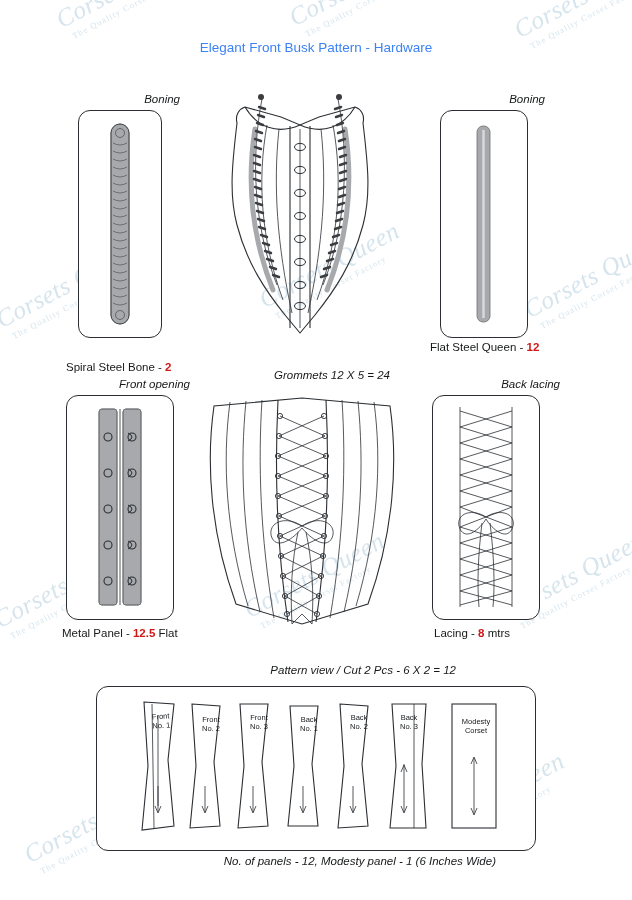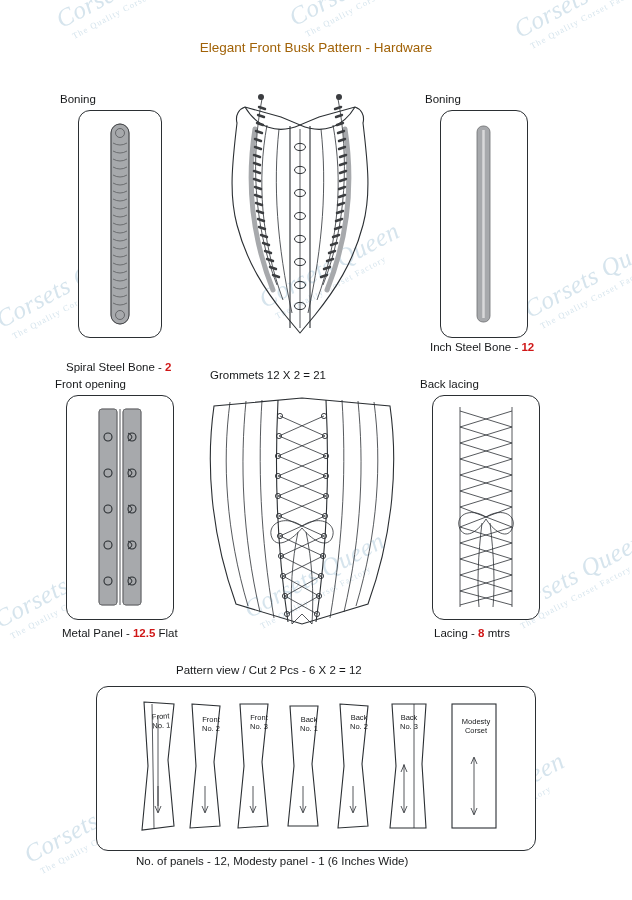--- a/index.html
+++ b/index.html
@@ -44,32 +44,32 @@
   }
 
   
   .page-title {
     position: absolute;
     top: 40px;
     left: 0;
     width: 632px;
     text-align: center;
     font-size: 13.5px;
-    color: #a16207;
+    color: #3b82f6;
   }
 
   
   .cap {
     position: absolute;
     font-size: 11.5px;
     color: #16181a;
     white-space: nowrap;
   }
   .cap .hl { color: #d01717; font-weight: bold; }
-  .cap.center { text-align: left; }
+  .cap.center { text-align: right; font-style: italic; }
 
   
   .box {
     position: absolute;
     border: 1.2px solid #2b2f33;
     border-radius: 12px;
     background: #fff;
     box-sizing: border-box;
   }
 
@@ -176,21 +176,21 @@
   <span>Spiral Steel Bone - </span><span class="hl">2</span>
 </div>
 
 <div class="cap center" style="left:425px; top:93px; width:120px;">Boning</div>
 <div class="box" style="left:440px; top:110px; width:88px; height:228px;"></div>
 <svg style="position:absolute; left:440px; top:110px;" width="88" height="228" viewBox="0 0 88 228">
   <rect x="37" y="16" width="13" height="196" rx="6" class="bone-gray"></rect>
   <line x1="43.5" y1="20" x2="43.5" y2="208" stroke="#d8d9da" stroke-width="2.5"></line>
 </svg>
 <div class="cap" style="left:430px; top:341px;">
-  <span>Inch Steel Bone - </span><span class="hl">12</span>
+  <span>Flat Steel Queen - </span><span class="hl">12</span>
 </div>
 
 <svg style="position:absolute; left:195px; top:85px;" width="210" height="275" viewBox="0 0 210 275">
 
   <path class="ln" d="M42,38 C40,30 44,24 50,22 L86,32 L105,40 L124,32 L160,22 C166,24 170,30 168,38
            C173,80 176,110 168,140 C158,178 140,205 120,230 L105,248 L90,230
            C70,205 52,178 42,140 C34,110 37,80 42,38 Z"></path>
 
   <path class="ln" d="M50,22 C62,42 82,50 105,40"></path>
   <path class="ln" d="M160,22 C148,42 128,50 105,40"></path>
@@ -267,21 +267,21 @@
     <line x1="147" y1="134" x2="141" y2="136"></line>
       <line x1="146" y1="142" x2="140" y2="144"></line>
     <line x1="144" y1="150" x2="138" y2="152"></line>
       <line x1="142" y1="158" x2="136" y2="160"></line>
     <line x1="140" y1="166" x2="134" y2="168"></line>
       <line x1="138" y1="174" x2="132" y2="176"></line>
     <line x1="135" y1="182" x2="129" y2="184"></line>
       <line x1="132" y1="190" x2="126" y2="192"></line>
   </g>
 </svg>
-<div class="cap center" style="left:210px; top:369px; width:180px;">Grommets 12 X 2 = 21</div>
+<div class="cap center" style="left:210px; top:369px; width:180px;">Grommets 12 X 5 = 24</div>
 
 <div class="cap center" style="left:55px; top:378px; width:135px;">Front opening</div>
 <div class="box" style="left:66px; top:395px; width:108px; height:225px;"></div>
 <svg style="position:absolute; left:66px; top:395px;" width="108" height="225" viewBox="0 0 108 225">
   <rect x="33" y="14" width="18" height="196" rx="3" class="bone-gray"></rect>
   <rect x="57" y="14" width="18" height="196" rx="3" class="bone-gray"></rect>
   <line x1="54" y1="14" x2="54" y2="210" stroke="#2b2f33" stroke-width=".8"></line>
   <g fill="none" stroke="#2b2f33" stroke-width="1.1">
     <circle cx="42" cy="42" r="4"></circle>
       <circle cx="42" cy="78" r="4"></circle>

